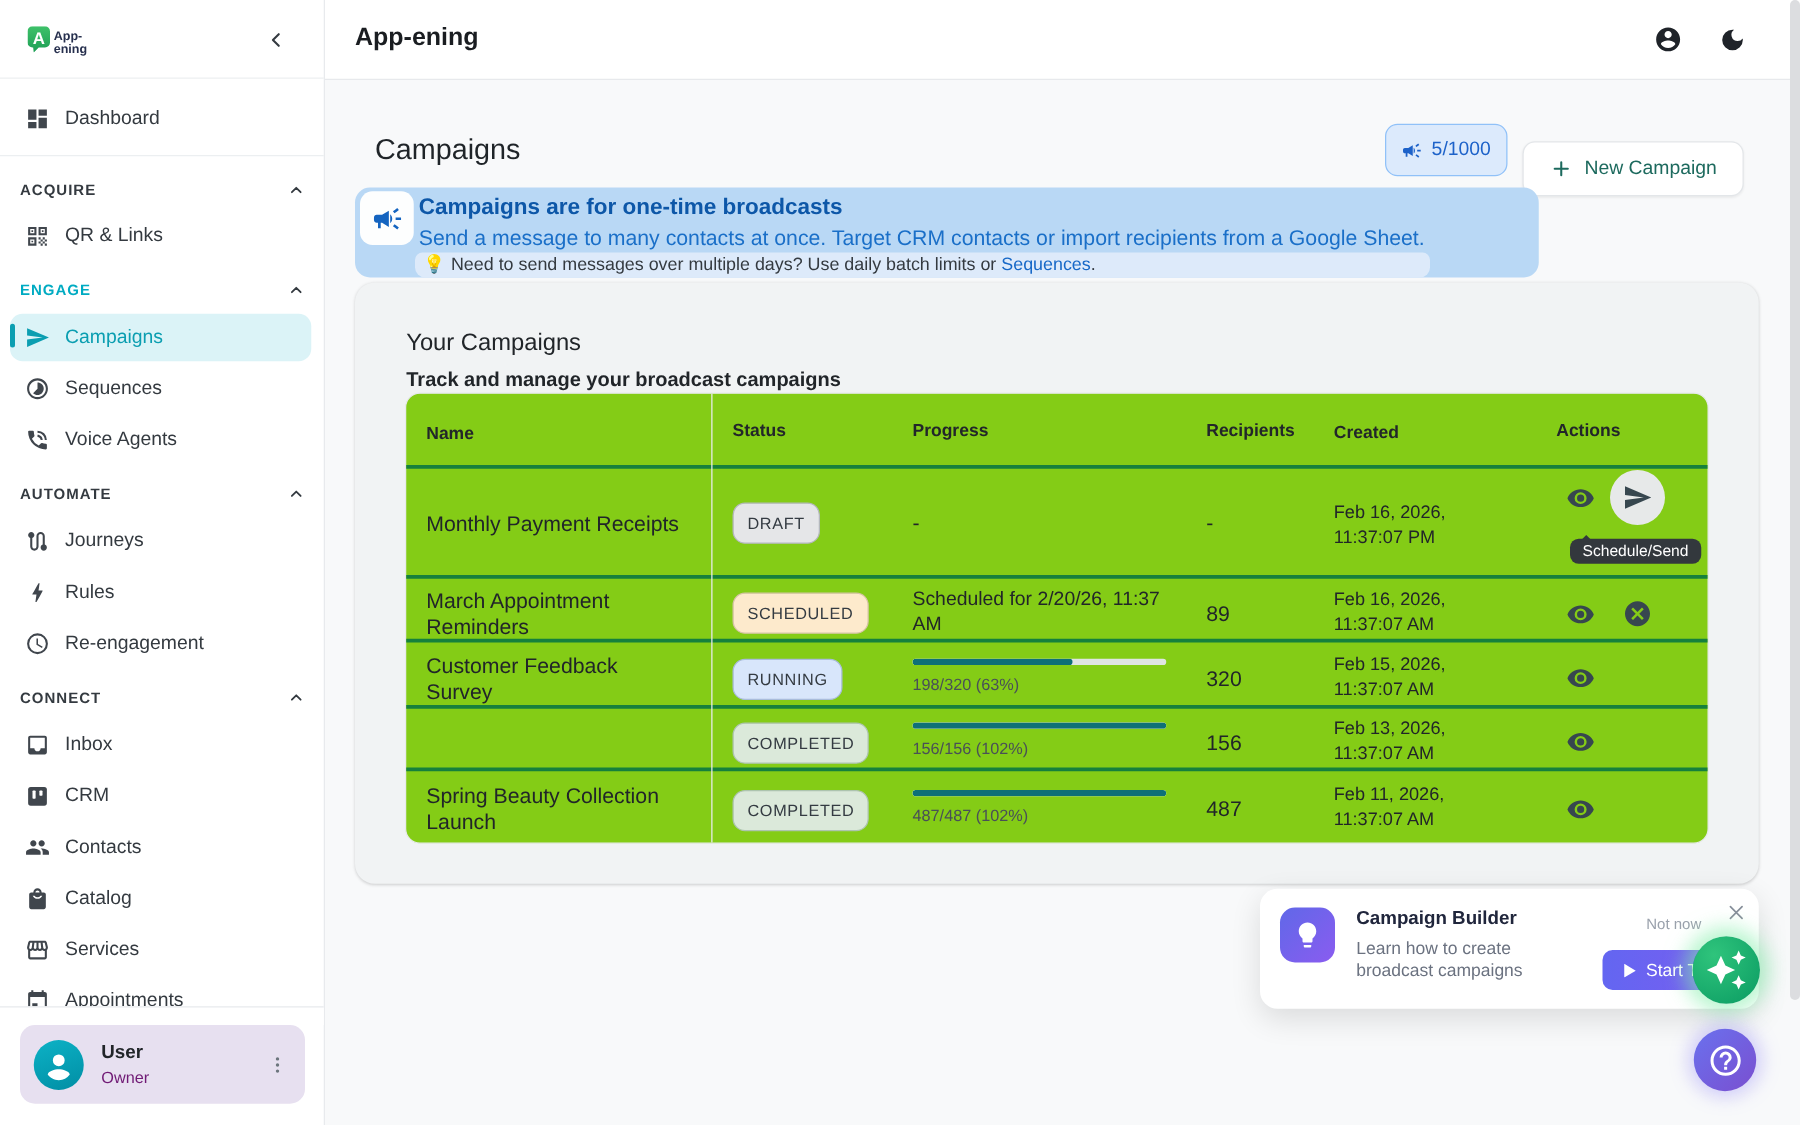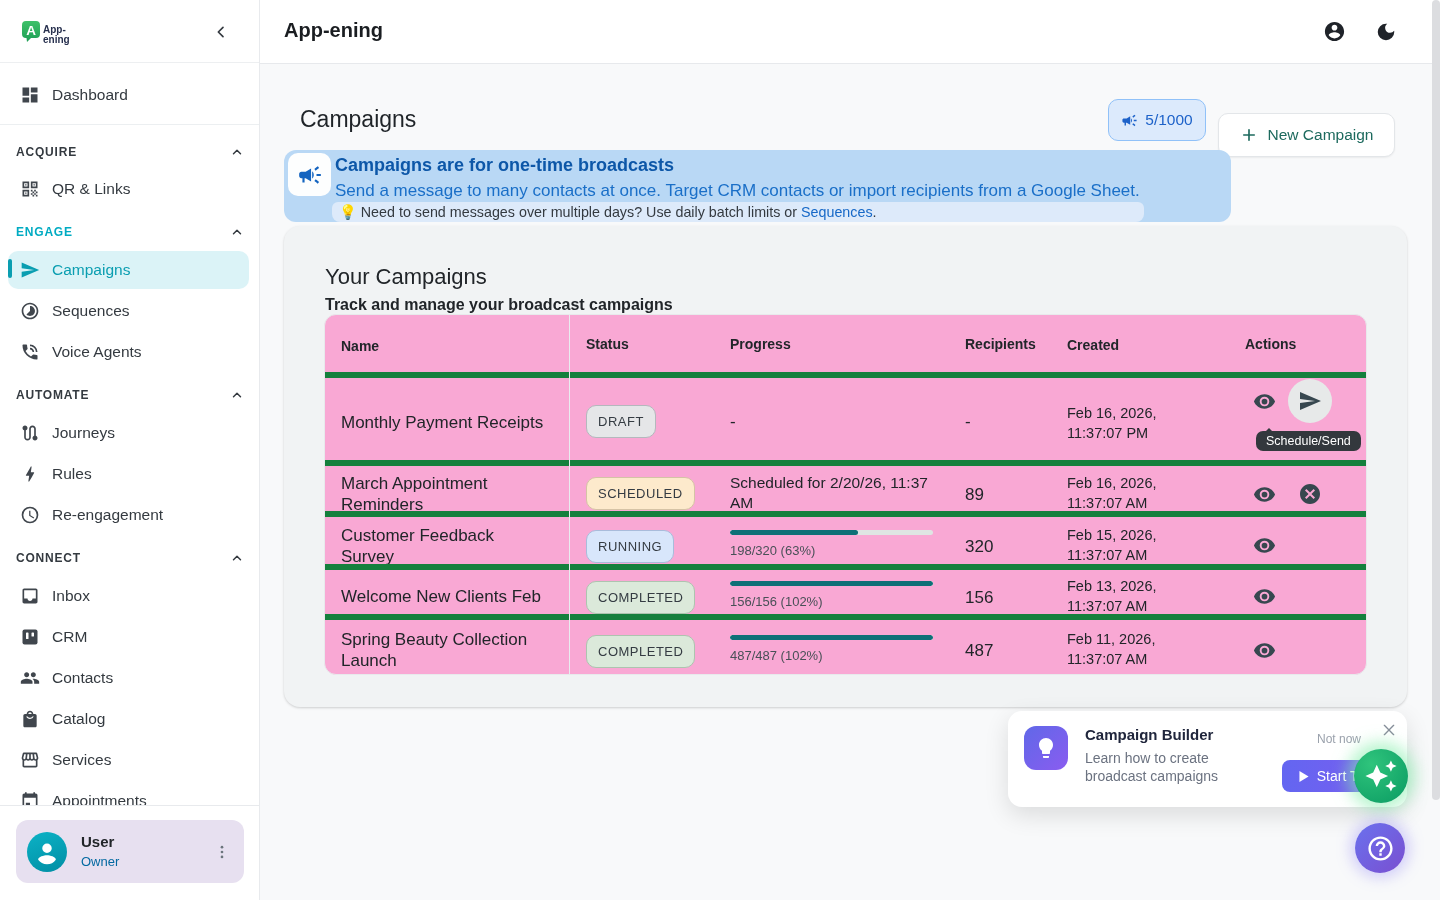--- a/index.html
+++ b/index.html
@@ -18,21 +18,21 @@
 .sec-head svg { color:#343a40; }
 #sb-divider { position:absolute; left:0; top:124px; width:259px; border-top:1px solid #eceff1; }
 .nav-active { background:#dbf3f7; }
 .nav-active .ic { color:#0b9eb1; }
 .nav-active .lbl { color:#0b9eb1; }
 #active-bar { position:absolute; left:0px; top:8px; width:4px; height:19px; background:#0b9eb1; border-radius:3px; }
 #sb-bottom-line { position:absolute; left:0; top:805px; width:259px; height:15px; background:#fff; border-top:1px solid #e8eaed; z-index:5; }
 #user-card { position:absolute; left:16px; top:820px; width:228px; height:63px; background:#e7e0f0; border-radius:12px; }
 #user-av { position:absolute; left:11px; top:12px; width:40px; height:40px; border-radius:50%; background:linear-gradient(160deg,#0cb2c6,#018ea4); }
 #user-name { position:absolute; left:65px; top:13px; font-size:15px; font-weight:700; color:#212529; }
-#user-role { position:absolute; left:65px; top:34px; font-size:13px; color:#0369a1; }
+#user-role { position:absolute; left:65px; top:34px; font-size:13px; color:#701a75; }
 #user-dots { position:absolute; left:197px; top:23px; color:#6c757d; }
 
 
 #topbar { position:absolute; left:260px; top:0; width:1180px; height:64px; background:#fff; border-bottom:1px solid #e7e9ec; }
 #tb-title { position:absolute; left:24px; top:19px; font-size:20px; font-weight:700; color:#1a1d21; }
 #tb-user { position:absolute; left:1063px; top:20px; color:#1f2329; }
 #tb-moon { position:absolute; left:1115px; top:21px; color:#1f2329; }
 
 
 #main { position:absolute; left:260px; top:64px; width:1171px; height:836px; background:#f8f9fa; }
@@ -43,41 +43,41 @@
 
 #banner { position:absolute; left:24px; top:86px; width:947px; height:72px; background:#b9d8f5; border-radius:12px; }
 #bn-ic { position:absolute; left:4px; top:3px; width:43px; height:43px; background:#fdfefe; border-radius:10px; display:flex; align-items:center; justify-content:center; color:#1464c0; }
 #bn-title { position:absolute; left:51px; top:5px; font-size:18px; font-weight:700; color:#0d57a8; }
 #bn-sub { position:absolute; left:51px; top:31px; font-size:17px; color:#1a6fc8; }
 #bn-tip { position:absolute; left:48px; top:52px; width:812px; height:20px; background:#ddeafa; border-radius:6px 6px 8px 8px; font-size:14.3px; color:#343a40; line-height:20px; padding-left:7px; }
 #bn-tip a { color:#1668c7; text-decoration:none; }
 
 
 #card { position:absolute; left:24px; top:162px; width:1123px; height:481px; background:#f1f3f4; border-radius:16px; box-shadow:0 1px 3px rgba(0,0,0,0.12), 0 1px 2px rgba(0,0,0,0.06); }
-#card-h2 { position:absolute; left:41px; top:38px; font-size:22px; color:#212529; }
+#card-h2 { position:absolute; left:41px; top:38px; font-size:19px; color:#212529; }
 #card-sub { position:absolute; left:41px; top:70px; font-size:16px; font-weight:700; color:#212529; }
-#tbl { position:absolute; left:40px; top:88px; width:1043px; height:361px; background:#f9a8d4; border:1px solid #e8eaec; border-radius:12px; }
+#tbl { position:absolute; left:40px; top:88px; width:1043px; height:361px; background:#84cc16; border:1px solid #e8eaec; border-radius:12px; }
 .trow { position:absolute; left:0; width:1041px; }
 .cell { position:absolute; font-size:17px; color:#212529; }
 .c-name { left:16px; width:250px; line-height:21px; }
 .c-stat { left:261px; }
 .c-prog { left:405px; width:215px; }
 .c-rcp { left:640px; }
 .c-crt { left:742px; width:130px; font-size:14.5px; line-height:19.5px; }
 .c-act { left:928px; display:flex; align-items:center; }
 .hdr { font-size:14px; font-weight:700; color:#22262a; }
 .badge { display:inline-block; font-size:13px; letter-spacing:0.5px; color:#343b42; padding:8px 11px; border-radius:10px; border:1px solid; }
 .b-draft { background:#e5e6e8; border-color:#b4b8bd; }
 .b-sched { background:#fdeacc; border-color:#d5c3a5; }
 .b-run { background:#d8e6fb; border-color:#a9bcdb; }
 .b-done { background:#dbe9da; border-color:#adc4af; }
 .pbar { width:203px; height:5px; background:#dfe5e3; border-radius:3px; overflow:hidden; }
 .pbar i { display:block; height:5px; background:#0e7077; border-radius:3px; }
 .plbl { margin-top:8px; font-size:13px; color:#495057; }
-.rowline { border-top:6px solid #15803d; }
+.rowline { border-top:3px solid #15803d; }
 .eye { color:#37474f; }
 .send-circ { width:44px; height:44px; border-radius:50%; background:#e7e9e9; display:flex; align-items:center; justify-content:center; color:#37474f; margin-left:12px; }
 .xcirc { color:#37474f; margin-left:22px; }
 #tooltip { position:absolute; left:931px; top:116px; background:#33383d; color:#fff; font-size:12.5px; border-radius:7px; padding:3px 10px; }
 #tooltip:before { content:""; position:absolute; left:8px; top:-8px; border:5px solid transparent; border-bottom-color:#33383d; }
 
 
 #popup { position:absolute; left:748px; top:647px; width:399px; height:96px; background:#fff; border-radius:14px; box-shadow:0 8px 24px rgba(0,0,0,0.12); }
 #pp-ic { position:absolute; left:16px; top:15px; width:44px; height:44px; border-radius:12px; background:linear-gradient(135deg,#6068e8,#8a5cf0); display:flex; align-items:center; justify-content:center; color:#fff; }
 #pp-title { position:absolute; left:77px; top:15px; font-size:15px; font-weight:700; color:#20263c; }
@@ -187,21 +187,20 @@
           </div>
         <div class="cell c-rcp" style="top:20px;">320</div>
         <div class="cell c-crt" style="top:9px;">Feb 15, 2026,<br>11:37:07 AM</div>
         <div class="cell c-act" style="top:17px;">
           <svg class="eye" width="23" height="23" viewBox="0 0 24 24" fill="currentColor">
               <path d="M12 4.5C7 4.5 2.73 7.61 1 12c1.73 4.39 6 7.5 11 7.5s9.27-3.11 11-7.5c-1.73-4.39-6-7.5-11-7.5zM12 17a5 5 0 1 1 0-10 5 5 0 0 1 0 10zm0-8a3 3 0 1 0 0 6 3 3 0 0 0 0-6z"></path>
             </svg>
         </div>
       </div>
       <div class="trow rowline" style="top:249px;height:50px;">
-        <div class="cell c-name" style="top:16px;">Welcome New Clients Feb</div>
         <div class="cell c-stat" style="top:11px;"><span class="badge b-done">COMPLETED</span></div>
         <div class="cell c-prog" style="top:11px;">
             <div class="pbar">
               <i style="width:100%"></i>
             </div>
             <div class="plbl">156/156 (102%)</div>
           </div>
         <div class="cell c-rcp" style="top:18px;">156</div>
         <div class="cell c-crt" style="top:7px;">Feb 13, 2026,<br>11:37:07 AM</div>
         <div class="cell c-act" style="top:15px;">

